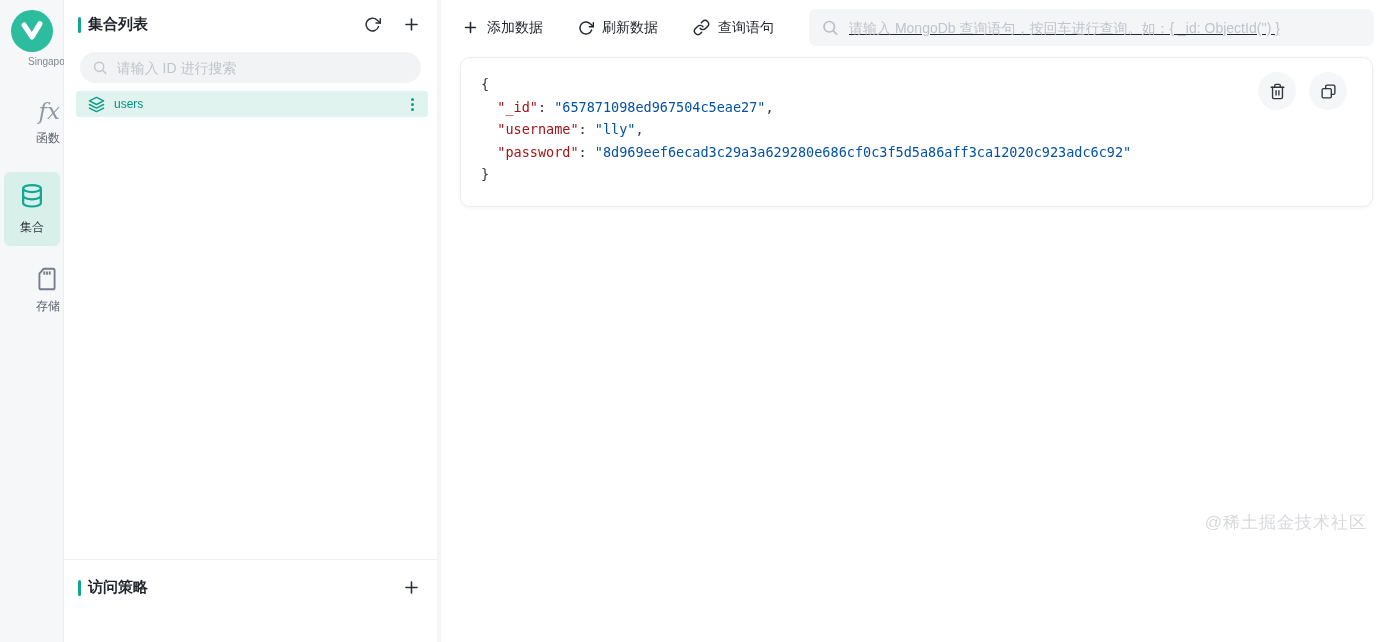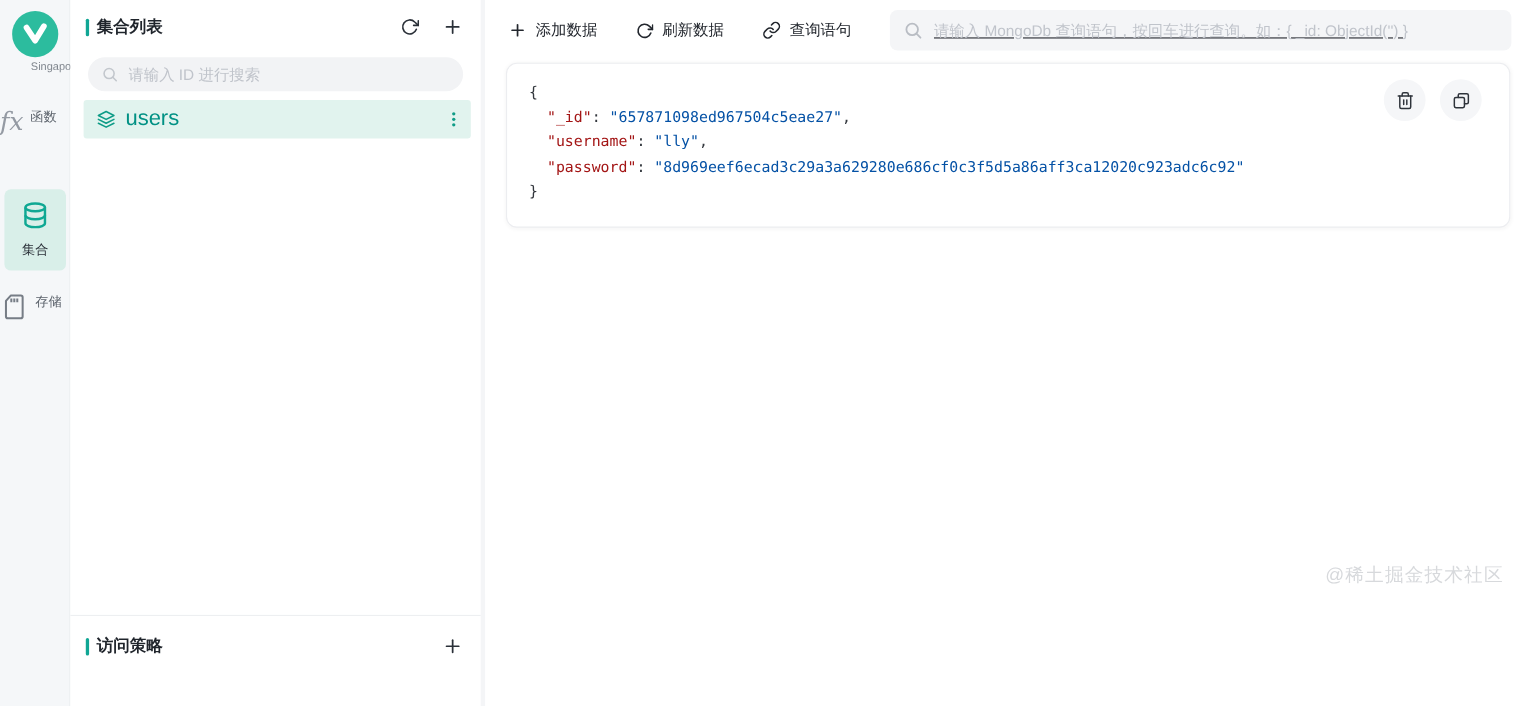--- a/index.html
+++ b/index.html
@@ -5,37 +5,37 @@
   * { margin:0; padding:0; box-sizing:border-box; }
   html,body { width:1377px; height:642px; overflow:hidden; }
   body { font-family:"Liberation Sans","DejaVu Sans",sans-serif; background:#fff; color:#23272e; }
   .app { display:flex; width:1377px; height:642px; }
 
   
   .rail { position:relative; width:64px; height:642px; background:#f5f7f9; border-right:1px solid #eceef1; flex:none; }
   .logo-wrap { position:absolute; top:10px; left:0; width:64px; text-align:center; }
   .logo { width:42px; height:42px; margin:0 auto; border-radius:50%; background:#2cbc9e; display:flex; align-items:center; justify-content:center; cursor:pointer; }
   .logo-label { margin-top:4px; font-size:10px; color:#81878f;margin-left:28px; }
-  .rail-item { position:absolute; left:0; width:60px; display:flex; flex-direction:row; align-items:flex-start; gap:6px; cursor:pointer; color:#5c636c; font-size:12px; }
+  .rail-item { position:absolute; left:0; width:60px; display:flex; flex-direction:column; align-items:flex-end; gap:6px; cursor:pointer; color:#5c636c; font-size:12px; }
   .rail-item .fx { font-family:"DejaVu Serif",serif; font-style:italic; font-size:23px; color:#949aa3; line-height:26px; }
   .rail-item.functions { top:98px; }
   .rail-item.storage { top:266px; }
   .rail-active-box { position:absolute; top:172px; left:4px; width:56px; height:74px; background:#d9efe9; border-radius:6px; display:flex; flex-direction:column; align-items:center; justify-content:center; gap:9px; cursor:pointer; font-size:12px; color:#2d333b; }
 
   
   .sidebar { position:relative; width:377px; height:642px; background:#fff; border-right:4px solid #f4f5f7; flex:none; }
   .sb-header { display:flex; align-items:center; padding:13px 14px 0 14px; }
   .accent-bar { width:3px; height:16px; background:#10a694; border-radius:2px; margin-right:7px; }
   .sb-title { font-size:15px; font-weight:bold; color:#1f242b; flex:1; }
   .icon-btn { background:none; border:none; cursor:pointer; padding:2px; display:flex; align-items:center; justify-content:center; }
   .sb-actions { display:flex; gap:17px; }
   .sb-search { display:flex; align-items:center; gap:9px; margin:16px 16px 0 16px; height:31px; background:#f2f3f5; border-radius:16px; padding:0 12px; }
   .sb-search input, .query-search input { border:none; outline:none; background:transparent; font-size:14px; color:#333; width:100%; }
   .sb-search input::placeholder, .query-search input::placeholder { color:#c0c4cb; }
-  .coll-item { display:flex; align-items:center; gap:9px; margin:8px 9px 0 12px; height:35px; padding:0 10px 0 12px; border-radius:3px; cursor:pointer; font-size:20px; }
+  .coll-item { display:flex; align-items:center; gap:9px; margin:8px 9px 0 12px; height:26px; padding:0 10px 0 12px; border-radius:3px; cursor:pointer; font-size:12px; }
   .coll-item.active { background:#e1f3ee; color:#019184; }
   .coll-item .coll-name { flex:1; }
   .kebab { display:flex; flex-direction:column; gap:2px; padding:4px; cursor:pointer; }
   .kebab i { width:3px; height:3px; border-radius:50%; background:#0f9c87; }
   .sb-footer { position:absolute; left:0; right:0; bottom:0; height:83px; border-top:1px solid #edeff1; }
   .sb-footer .sb-header { padding-top:16px; }
 
   
   .main { position:relative; flex:1; height:540px; background:#fff; display:flex; flex-direction:column; }
   .toolbar { display:flex; align-items:center; height:55px; padding-left:21px; flex:none; }

